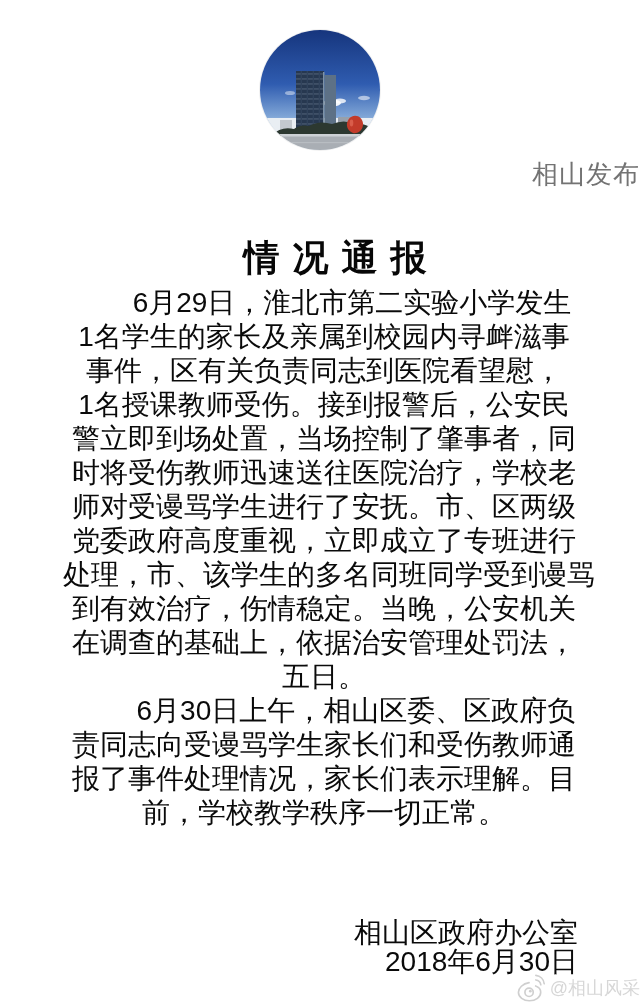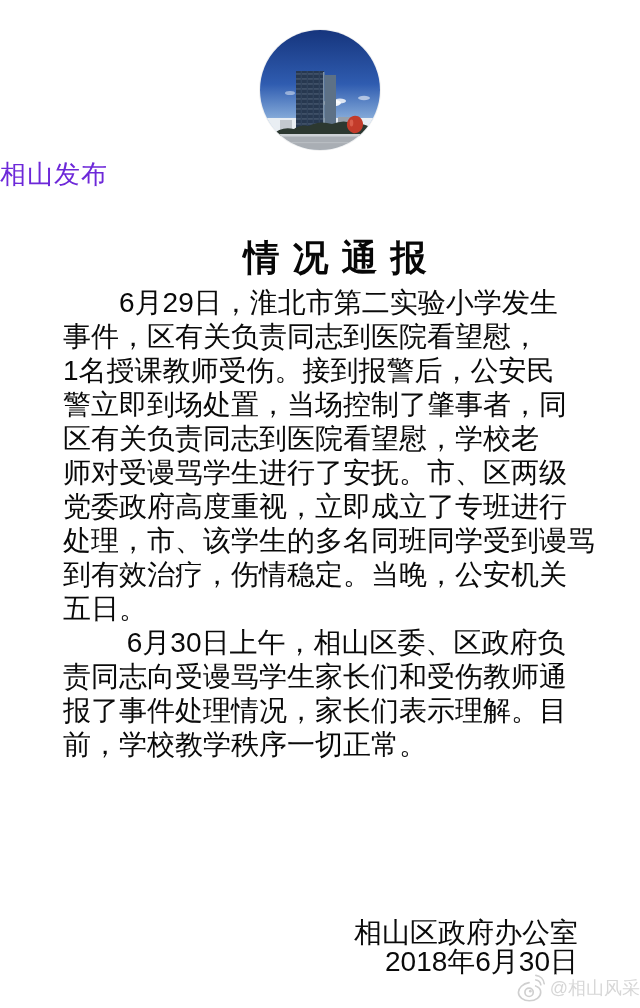--- a/index.html
+++ b/index.html
@@ -20,25 +20,25 @@
     border-radius: 50%;
     overflow: hidden;
     box-shadow: 0 0 0 1px rgba(0,0,0,0.06);
   }
   .avatar svg { display: block; }
   .account-name {
     position: absolute;
     left: 0;
     top: 159px;
     width: 640px;
-    text-align: left;
+    text-align: right;
     font-size: 26px;
     line-height: 30px;
     letter-spacing: 1px;
-    color: #6d28d9;
+    color: #737373;
   }
   .notice-title {
     position: absolute;
     left: 0;
     top: 221px;
     width: 640px;
     margin: 16px;
     text-align: center;
     font-family: "Liberation Serif", "DejaVu Serif", serif;
     font-weight: 700;
@@ -48,20 +48,21 @@
     color: #070707;
   }
   .notice-body {
     position: absolute;
     left: 63px;
     top: 286px;
     width: 522px;
     font-size: 28px;
     line-height: 34px;
     color: #0a0a0a;
+    text-align: center;
   }
   .body-line {
     white-space: pre;
     height: 34px;
   }
   .signature-block {
     position: absolute;
     right: 62px;
     top: 918px;
     text-align: right;
@@ -123,28 +124,30 @@
     </svg>
   </div>
 
   <div class="account-name">相山发布</div>
 
   <h1 class="notice-title">情 况 通 报</h1>
 
   <div class="notice-body">
 
   <div class="body-line">　　6月29日，淮北市第二实验小学发生</div>
+      <div class="body-line">1名学生的家长及亲属到校园内寻衅滋事</div>
       <div class="body-line">事件，区有关负责同志到医院看望慰，</div>
       <div class="body-line">1名授课教师受伤。接到报警后，公安民</div>
       <div class="body-line">警立即到场处置，当场控制了肇事者，同</div>
-      <div class="body-line">区有关负责同志到医院看望慰，学校老</div>
+      <div class="body-line">时将受伤教师迅速送往医院治疗，学校老</div>
       <div class="body-line">师对受谩骂学生进行了安抚。市、区两级</div>
       <div class="body-line">党委政府高度重视，立即成立了专班进行</div>
       <div class="body-line">处理，市、该学生的多名同班同学受到谩骂</div>
       <div class="body-line">到有效治疗，伤情稳定。当晚，公安机关</div>
+      <div class="body-line">在调查的基础上，依据治安管理处罚法，</div>
       <div class="body-line">五日。</div>
       <div class="body-line">　　 6月30日上午，相山区委、区政府负</div>
       <div class="body-line">责同志向受谩骂学生家长们和受伤教师通</div>
       <div class="body-line">报了事件处理情况，家长们表示理解。目</div>
       <div class="body-line">前，学校教学秩序一切正常。</div>
     </div>
 
   <div class="signature-block">
     <div>相山区政府办公室</div>
     <div>2018年6月30日</div>

